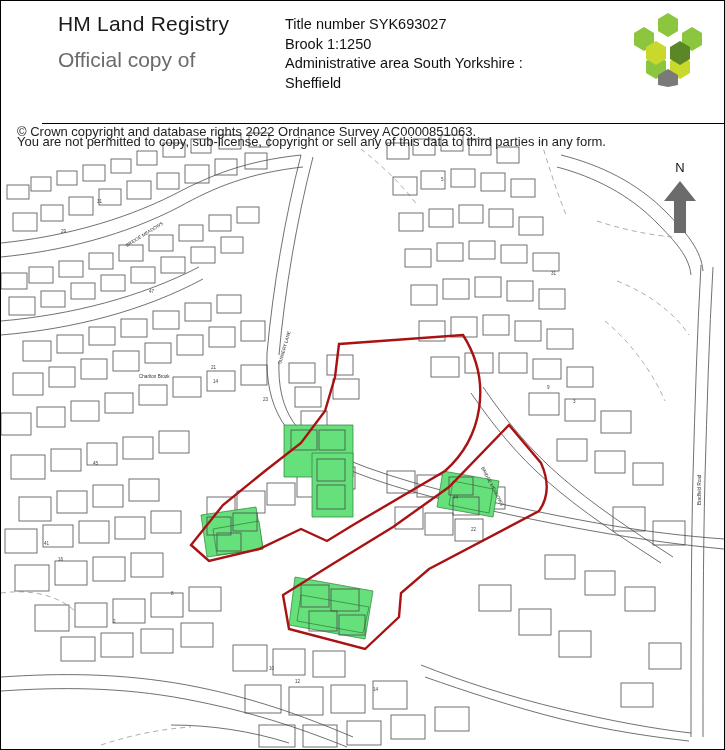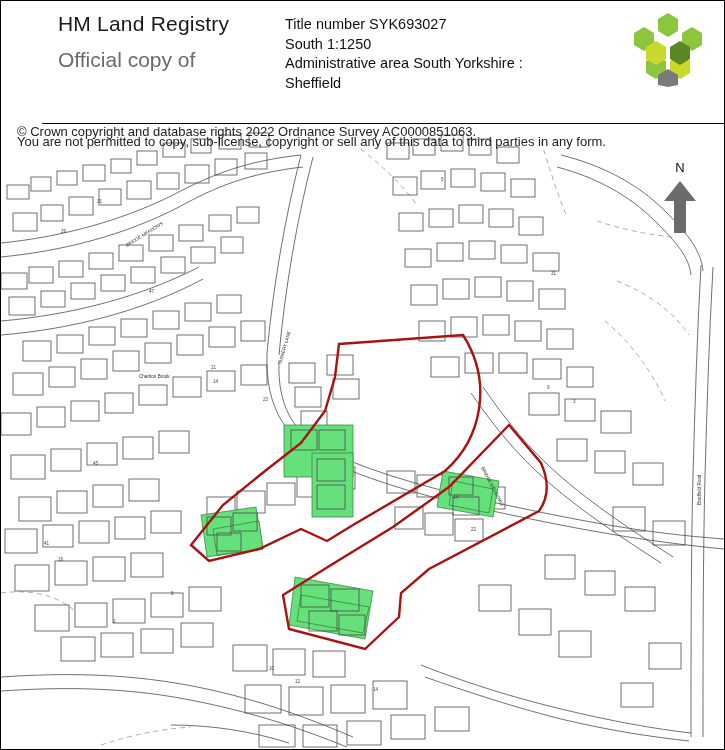--- a/index.html
+++ b/index.html
@@ -111,21 +111,21 @@
     <div class="brand">
       <div class="brand-title">HM Land Registry</div>
       <div class="brand-sub">Official copy of</div>
     </div>
 
     <div class="meta">
       <div>
         <span class="k">Title number </span><span class="v">SYK693027</span>
       </div>
       <div>
-        <span class="k">South </span><span class="v">1:1250</span>
+        <span class="k">Brook </span><span class="v">1:1250</span>
       </div>
       <div>
         <span class="k">Administrative area </span><span class="v">South Yorkshire :</span>
       </div>
       <div>
         <span class="v">Sheffield</span>
       </div>
     </div>
 
     <div class="logo">

